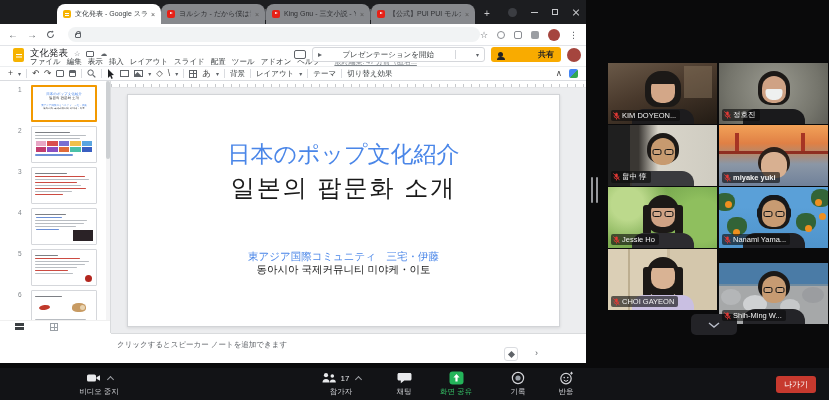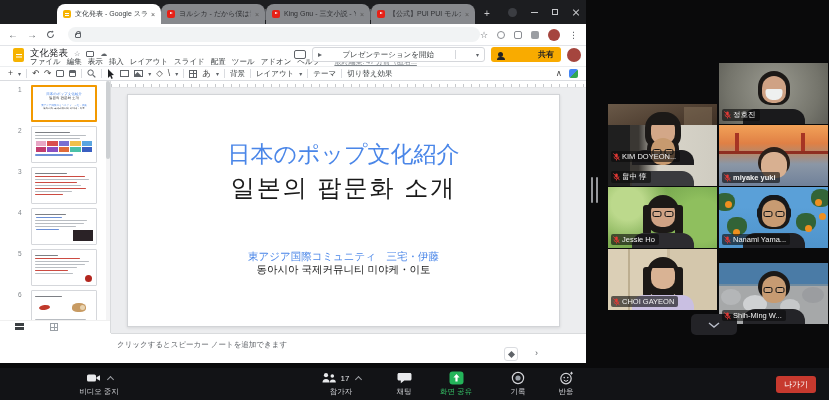--- a/index.html
+++ b/index.html
@@ -479,21 +479,21 @@
       <span class="explore-btn">
           <i></i>
         </span>
       <span class="notes-chev g-chevR"></span>
     </div>
   </div>
 
   <div class="handle h1"></div>
   <div class="handle h2"></div>
 
-  <div class="tile" style="left:608px;top:63px;margin-top:41px;">
+  <div class="tile" style="left:608px;top:63px;">
     <div class="vbg bg1"></div>
     <div class="bg1acc"></div>
     <div>
       <div class="hair" style="width:36px;height:36px;"></div>
       <div class="head" style="background:#d3a788;"></div>
       <div class="bangs"></div>
       <div class="shoulders" style="background:#1d1c1e;"></div>
     </div>
     <div class="nametag">
       <svg width="7" height="8" viewBox="0 0 7 8">

